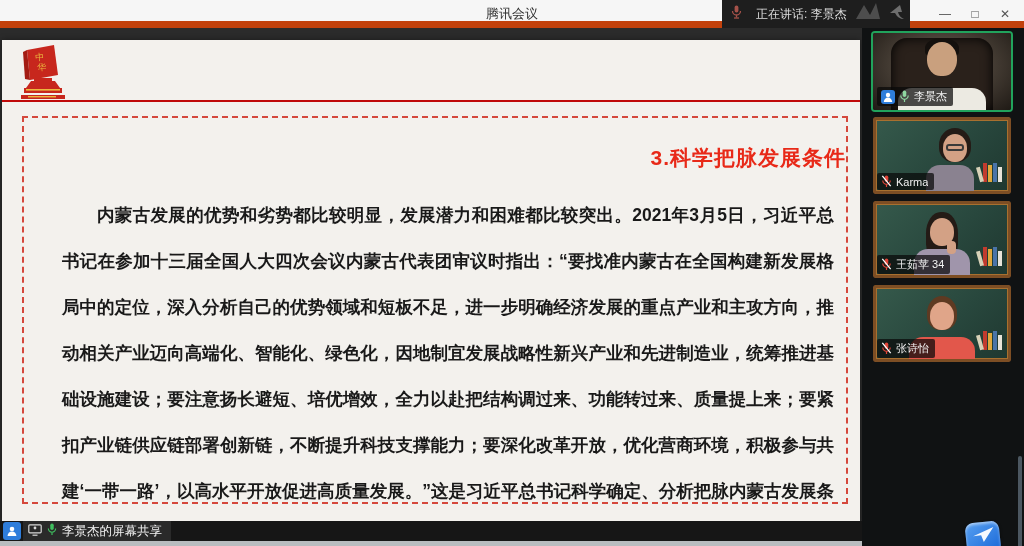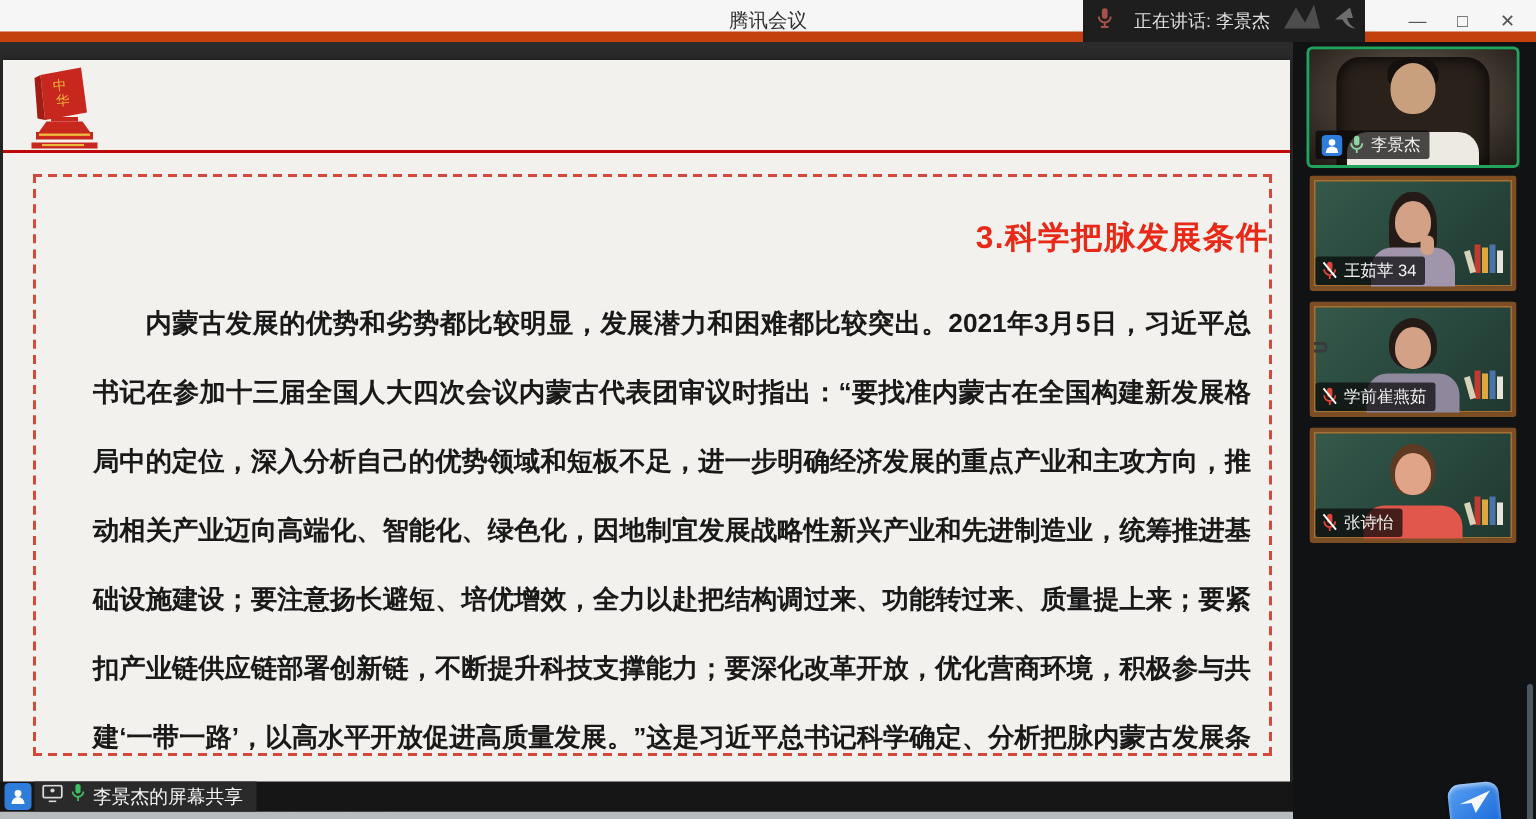--- a/index.html
+++ b/index.html
@@ -164,76 +164,76 @@
         <svg width="11" height="13" viewBox="0 0 11 14">
                 <rect x="3.6" y="0.5" width="3.8" height="7" rx="1.9" fill="currentColor"></rect>
                 <path d="M1.5,6 a4,4 0 0 0 8,0" fill="none" stroke="currentColor" stroke-width="1.3"></path>
                 <line x1="5.5" y1="10.2" x2="5.5" y2="13" stroke="currentColor" stroke-width="1.3"></line>
                 <line class="slash" x1="1" y1="1" x2="10" y2="12" stroke="#fff" stroke-width="1.4"></line>
               </svg>
       </span>
       <span class="pname">李景杰</span>
     </div>
   </div>
-        <div class="tile bg-classroom v-woman-hand">
+        <div class="tile bg-classroom v-woman-glasses">
     <div class="scene">
 
       <div class="hair"></div>
       <div class="torso"></div>
       <div class="face"></div>
-
-      <div class="hand"></div>
+      <div class="glasses"></div>
+
       <div class="books">
               <i></i>
               <i></i>
               <i></i>
               <i></i>
               <i></i>
             </div>
     </div>
     <div class="badge">
 
       <span class="mic muted">
         <svg width="11" height="13" viewBox="0 0 11 14">
                 <rect x="3.6" y="0.5" width="3.8" height="7" rx="1.9" fill="currentColor"></rect>
                 <path d="M1.5,6 a4,4 0 0 0 8,0" fill="none" stroke="currentColor" stroke-width="1.3"></path>
                 <line x1="5.5" y1="10.2" x2="5.5" y2="13" stroke="currentColor" stroke-width="1.3"></line>
                 <line class="slash" x1="1" y1="1" x2="10" y2="12" stroke="#fff" stroke-width="1.4"></line>
               </svg>
       </span>
-      <span class="pname">王茹苹 34</span>
-    </div>
-  </div>
-        <div class="tile bg-classroom v-woman-glasses-2">
+      <span class="pname">Karma</span>
+    </div>
+  </div>
+        <div class="tile bg-classroom v-woman-hand">
     <div class="scene">
 
       <div class="hair"></div>
       <div class="torso"></div>
       <div class="face"></div>
-      <div class="glasses"></div>
-
+
+      <div class="hand"></div>
       <div class="books">
               <i></i>
               <i></i>
               <i></i>
               <i></i>
               <i></i>
             </div>
     </div>
     <div class="badge">
 
       <span class="mic muted">
         <svg width="11" height="13" viewBox="0 0 11 14">
                 <rect x="3.6" y="0.5" width="3.8" height="7" rx="1.9" fill="currentColor"></rect>
                 <path d="M1.5,6 a4,4 0 0 0 8,0" fill="none" stroke="currentColor" stroke-width="1.3"></path>
                 <line x1="5.5" y1="10.2" x2="5.5" y2="13" stroke="currentColor" stroke-width="1.3"></line>
                 <line class="slash" x1="1" y1="1" x2="10" y2="12" stroke="#fff" stroke-width="1.4"></line>
               </svg>
       </span>
-      <span class="pname">学前崔燕茹</span>
+      <span class="pname">王茹苹 34</span>
     </div>
   </div>
         <div class="tile bg-classroom v-woman-pink">
     <div class="scene">
 
       <div class="hair"></div>
       <div class="torso"></div>
       <div class="face"></div>
 
       <div class="books">

